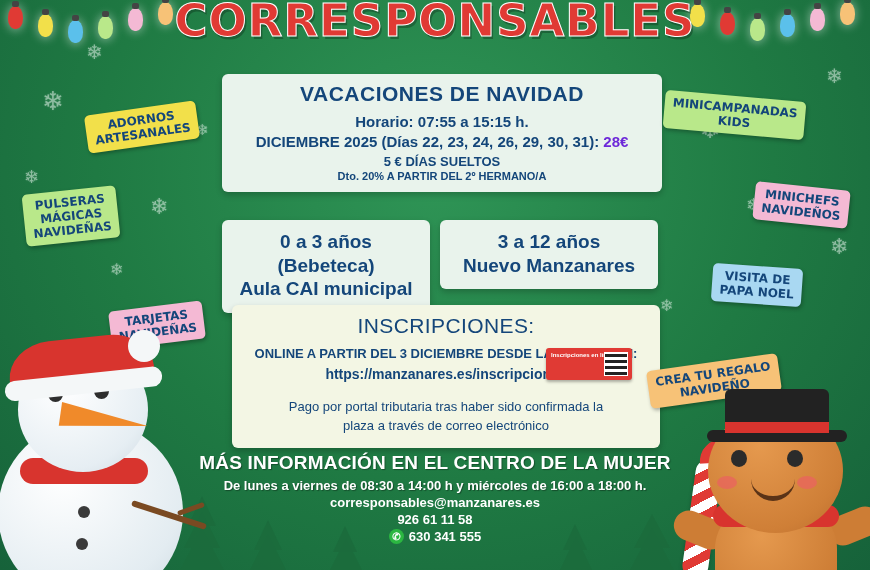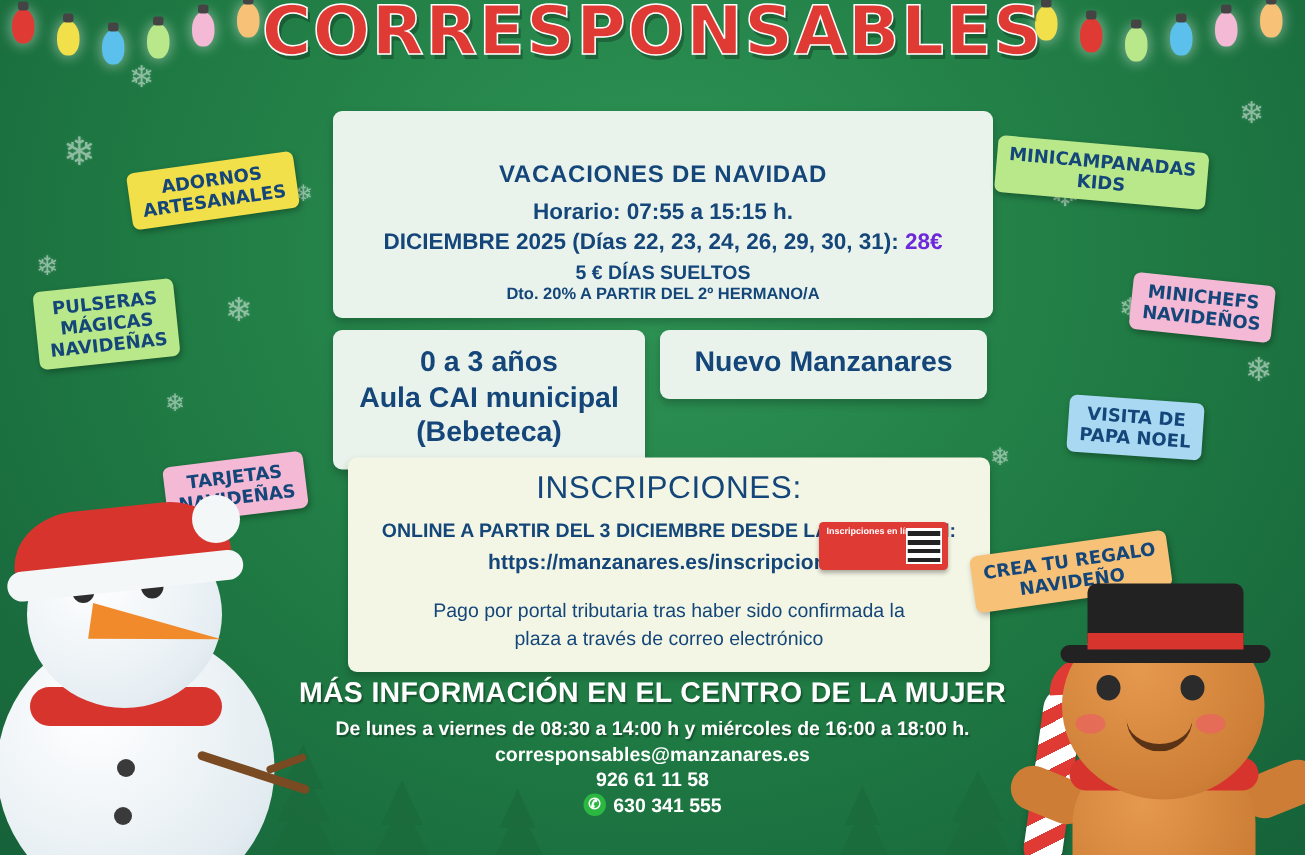--- a/index.html
+++ b/index.html
@@ -107,26 +107,25 @@
     text-align: center;
     color: #123f6e;
   }
   #panel-horario {
     left: 222px;
     top: 74px;
     width: 428px;
     padding: 8px 6px 10px 6px;
   }
   .p-h-title {
-    font-size: 16px;
+    font-size: 21px;
     font-weight: bold;
     color: #14467a;
     letter-spacing: .5px;
     margin-bottom: 7px;
-    margin-top: 26px;
   }
   .p-h-line {
     font-size: 15px;
     font-weight: bold;
     color: #14467a;
     margin: 3px 0;
   }
   .p-h-line .price { color: #6d28d9; }
   .p-h-small {
     font-size: 13px;
@@ -536,24 +535,25 @@
     <div class="p-h-line">
       <span>DICIEMBRE 2025 (Días 22, 23, 24, 26, 29, 30, 31):</span>
       <span class="price">28€</span>
     </div>
     <div class="p-h-small">5 € DÍAS SUELTOS</div>
     <div class="p-h-tiny">Dto. 20% A PARTIR DEL 2º HERMANO/A</div>
   </div>
 
   <div class="panel" id="panel-edad-1">
     <div class="edad-line">0 a 3 años</div>
+    <div class="edad-line">(Bebeteca)</div>
     <div class="edad-line">Aula CAI  municipal</div>
-    <div class="edad-line">(Bebeteca)</div>
   </div>
   <div class="panel" id="panel-edad-2">
+    <div class="edad-line">3 a 12 años</div>
     <div class="edad-line">Nuevo Manzanares</div>
   </div>
 
   <div class="panel" id="panel-inscripciones">
     <div class="insc-title">INSCRIPCIONES:</div>
     <div class="insc-line">ONLINE A PARTIR DEL 3 DICIEMBRE DESDE LAS 10:00 H EN:</div>
     <div class="insc-line insc-url">https://manzanares.es/inscripciones</div>
     <div class="insc-note">Pago por portal tributaria tras haber sido confirmada la</div>
     <div class="insc-note" style="margin-top:0">plaza a través de correo electrónico</div>
   </div>

